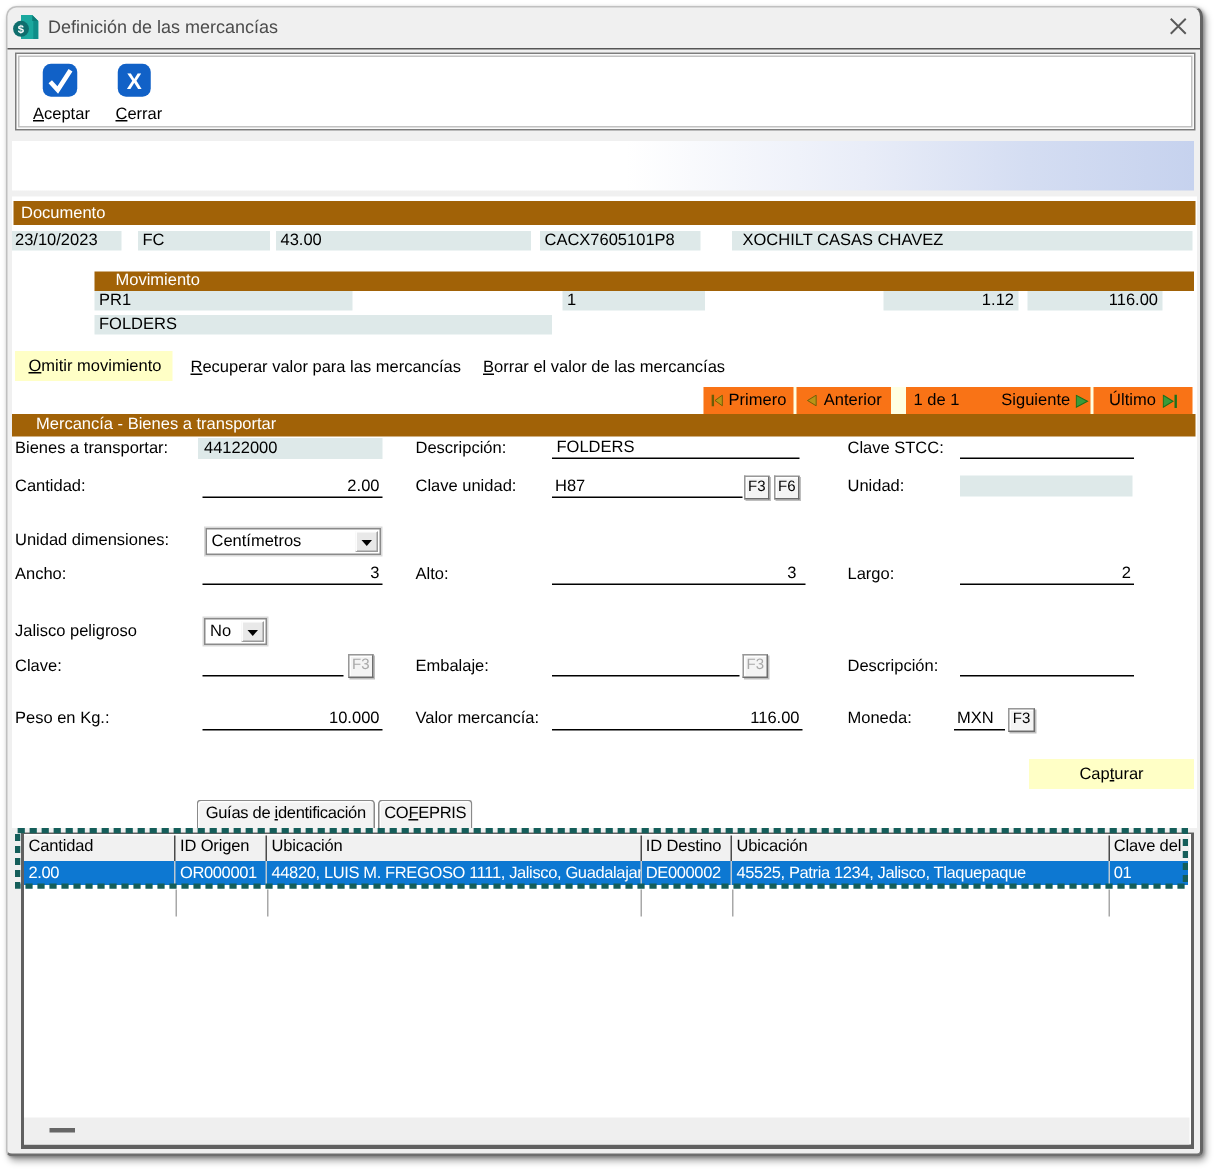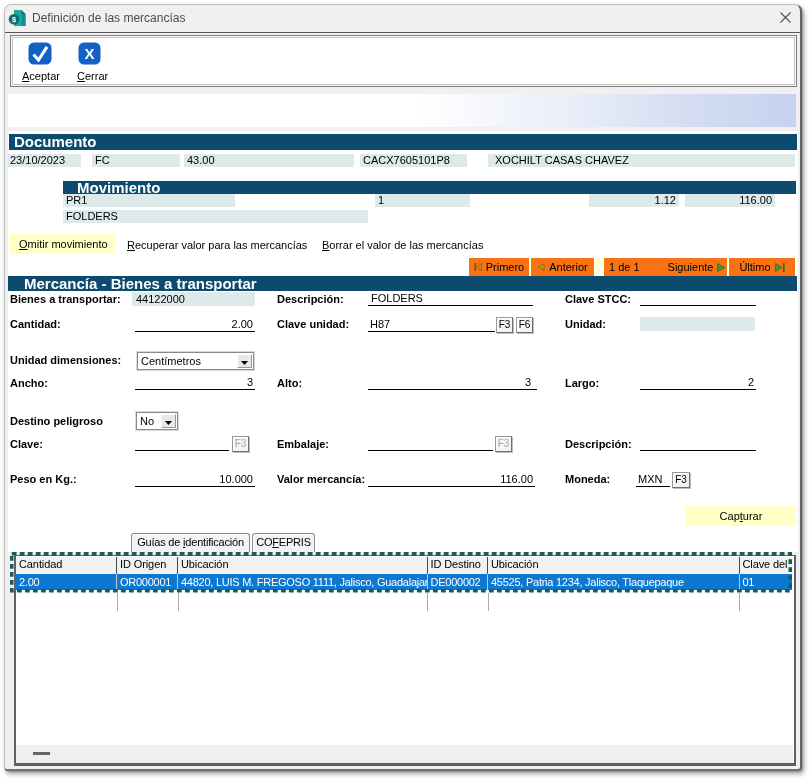--- a/index.html
+++ b/index.html
@@ -1,22 +1,22 @@
 <!DOCTYPE html>
 <html><head>
 <meta charset="utf-8">
 <style>
 *{margin:0;padding:0;box-sizing:border-box}
 html,body{width:810px;height:782px;background:#fff;overflow:hidden}
 body{font-family:"Liberation Sans",sans-serif}
 .a{position:absolute}
 .t{position:absolute;font-size:11px;line-height:12px;white-space:nowrap;color:#000}
-.b{font-weight:bold}
+.b{font-weight:normal}
 .box{position:absolute;background:#dee9e9;font-size:11px;line-height:13px;white-space:nowrap;padding-left:3px;color:#000}
-.tealbar{position:absolute;background:#0c4a6e;color:#fff;font-weight:bold;font-size:15px;white-space:nowrap}
+.tealbar{position:absolute;background:#a16207;color:#fff;font-weight:normal;font-size:11px;white-space:nowrap}
 .uf{position:absolute;border-bottom:1px solid #000;font-size:11px;line-height:14px;white-space:nowrap;color:#000}
 .yel{background:#ffffc6}
 .fbtn{position:absolute;width:17px;height:16px;background:#f4f4f4;border:1px solid #989898;border-right-color:#6e6e6e;border-bottom-color:#6e6e6e;box-shadow:inset 1px 1px 0 #fff,1px 1px 0 rgba(110,110,110,.45);font-size:10px;line-height:13px;text-align:center;color:#000}
 .stub{position:absolute;width:1px;height:18px;background:#a8a8a8;top:593px}
 .hcell{border-right:1px solid #4a4a4a;padding-left:3px;font-size:11px;line-height:14px;overflow:hidden;white-space:nowrap;letter-spacing:-0.1px}
 .dcell{border-right:1px solid #bcc8d2;padding-left:3px;font-size:11px;line-height:16px;overflow:hidden;white-space:nowrap;letter-spacing:-0.25px}
 .tab{position:absolute;background:#f3f3f3;border:1px solid #8a8a8a;border-bottom:none;border-radius:3px 3px 0 0;font-size:11px;text-align:center;color:#000;box-shadow:inset 1px 1px 0 #fdfdfd;letter-spacing:-0.2px}
 .nav{position:absolute;top:258px;height:18px;background:#f97316;display:flex;align-items:center;justify-content:center;font-size:11px;color:#000;gap:4px}
 </style>
 </head>
@@ -115,21 +115,21 @@
         </svg></div>
 </div>
 
 <div class="t b" style="left:10px;top:377px">Ancho:</div>
 <div class="uf" style="left:135px;top:375px;width:120px;height:15px;text-align:right;padding-right:2px">3</div>
 <div class="t b" style="left:277px;top:377px">Alto:</div>
 <div class="uf" style="left:368px;top:375px;width:169px;height:15px;text-align:right;padding-right:6px">3</div>
 <div class="t b" style="left:565px;top:377px">Largo:</div>
 <div class="uf" style="left:640px;top:375px;width:116px;height:15px;text-align:right;padding-right:2px">2</div>
 
-<div class="t b" style="left:10px;top:415px">Destino peligroso</div>
+<div class="t b" style="left:10px;top:415px">Jalisco peligroso</div>
 <div class="a" style="left:136px;top:412px;width:42px;height:18px;background:#fff;border:1px solid #8a8a8a;box-shadow:0 0 0 1px #d9d9d9">
   <div style="position:absolute;left:3px;top:2px;font-size:11px">No</div>
   <div style="position:absolute;right:1px;top:1px;width:15px;height:14px;background:#e8e8e8;border:1px solid #9a9a9a;border-top-color:#fdfdfd;border-left-color:#fdfdfd"><svg width="13" height="12" viewBox="0 0 13 12">
           <polygon points="3,4 10,4 6.5,8" fill="#000"></polygon>
         </svg></div>
 </div>
 
 <div class="t b" style="left:10px;top:438px">Clave:</div>
 <div class="uf" style="left:135px;top:436px;width:94px;height:15px"></div>
 <div class="fbtn" style="left:232px;top:436px;color:#a8a8a8">F3</div>

